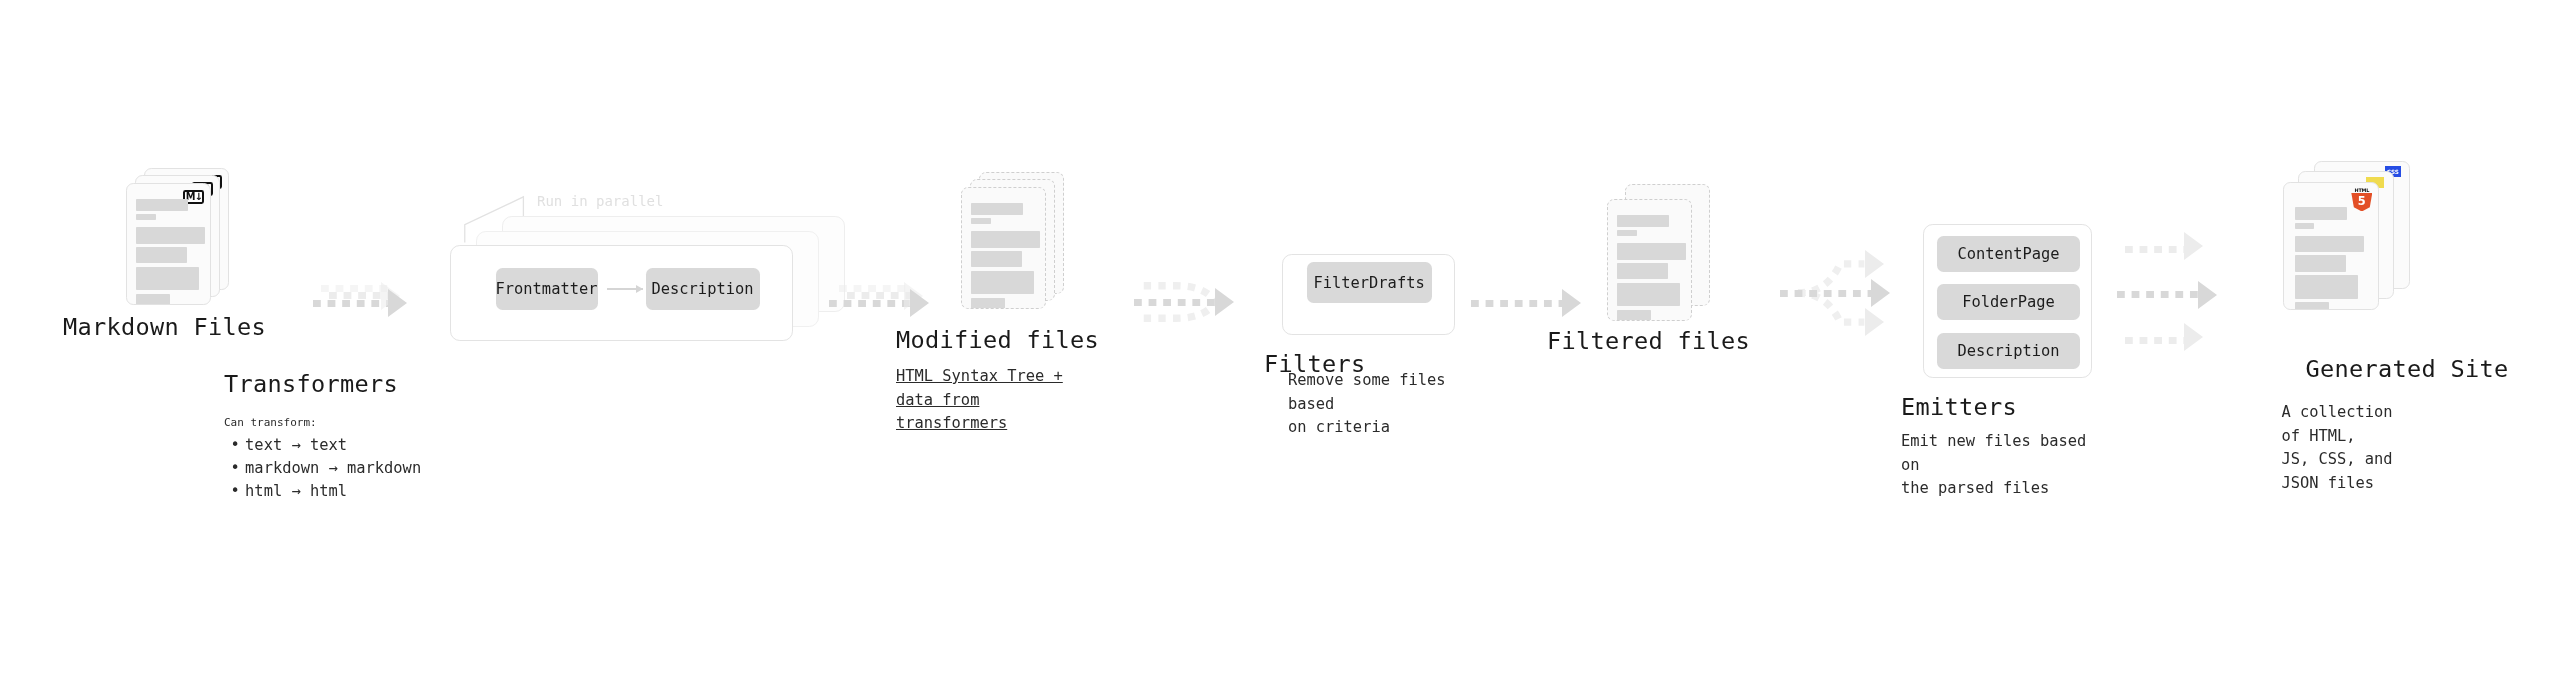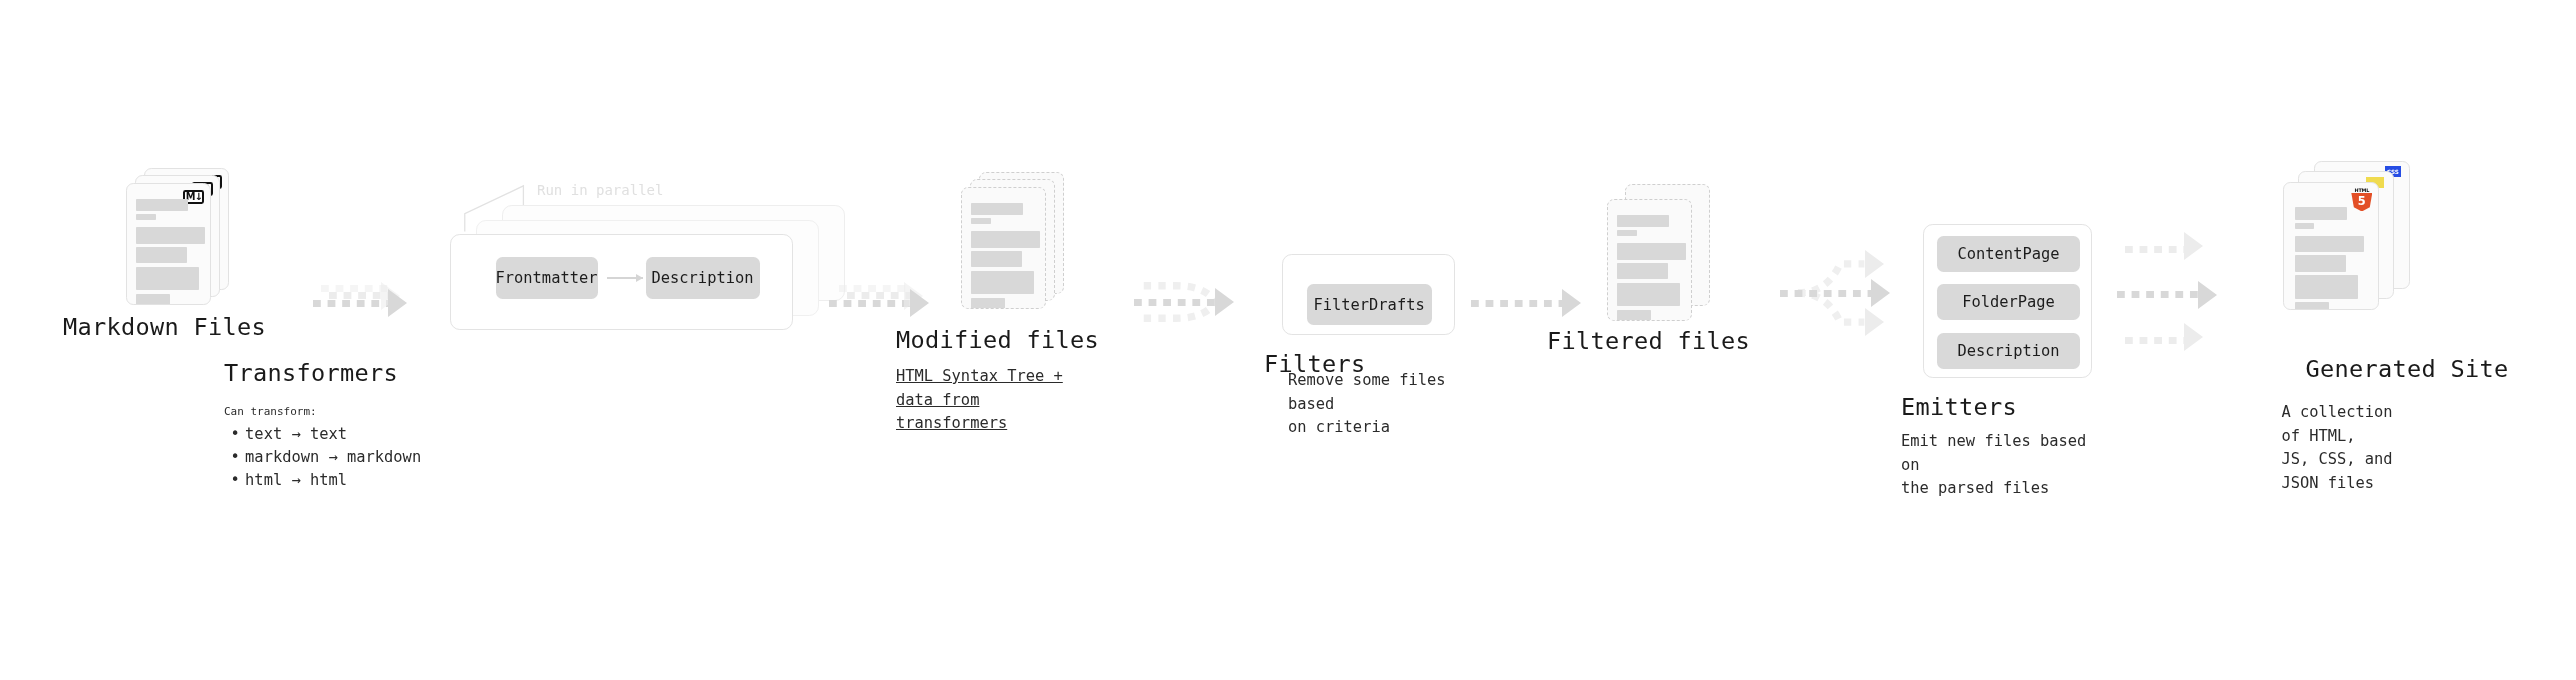--- a/index.html
+++ b/index.html
@@ -276,21 +276,21 @@
   </div>
 
   <div class="arrow c-strong" style="left:313px; top:289px; width:98px; height:28px;">
     <div class="dots c-faint" style="left:16.3px; top:3.3px; width:62px;"></div>
     <div class="dots c-faint" style="left:8.1px; top:-4.1px; width:70px; opacity:.55;"></div>
     <div class="dots" style="left:0px;  top:10.6px; width:78px;"></div>
     <div class="head c-faint" style="left:68px; top:-7.3px; opacity:.6;"></div>
     <div class="head" style="left:75px; top:0px;"></div>
   </div>
 
-  <div class="node" style="left:443px; top:184px; width:423px; height:163px;">
+  <div class="node" style="left:443px; top:195px; width:423px; height:163px;">
 
     <svg class="leader" width="98" height="57" style="left:19.5px; top:-3.3px;" viewBox="0 0 120 70">
       <path d="M2,62 L2,40 L74,6 L74,34" fill="none" stroke="#e2e2e2" stroke-width="1.6"></path>
     </svg>
     <div class="par-label" style="left:94px; top:-2.4px;">Run in parallel</div>
 
     <div class="stage-box" style="left:59px; top:21px; width:343px; height:96px; background:#fdfdfd; border-color:#eeeeee;">
       <div class="pill" style="position:absolute; left:45px; top:22px; width:102px; height:42px; background:#ececec; color:transparent;"></div>
       <div class="pill" style="position:absolute; left:195px; top:22px; width:114px; height:42px; background:#ececec; color:transparent;"></div>
       <div class="inner-arrow c-faint" style="left:156px; top:42px; width:36px;"></div>
@@ -350,21 +350,21 @@
     <svg width="130" height="52" style="position:absolute; left:0; top:0;" viewBox="0 0 160 64">
       <path d="M12,12 L52,12 Q88,12 100,32" fill="none" stroke="#efefef" stroke-width="9" stroke-dasharray="9 9" stroke-linecap="butt"></path>
       <path d="M12,52 L52,52 Q88,52 100,32" fill="none" stroke="#efefef" stroke-width="9" stroke-dasharray="9 9" stroke-linecap="butt"></path>
     </svg>
     <div class="dots" style="left:0px; top:23px; width:86px;"></div>
     <div class="head" style="left:81px; top:12.2px;"></div>
   </div>
 
   <div class="node" style="left:1282px; top:254px;">
     <div class="stage-box" style="left:0; top:0; width:173px; height:81px; position:relative;">
-      <div class="pill" style="position:absolute; left:23.6px; top:29px; width:125px; height:41px;">FilterDrafts</div>
+      <div class="pill" style="position:absolute; left:23.6px; top:7px; width:125px; height:41px;">FilterDrafts</div>
     </div>
     <div class="title" style="position:absolute; left:-18px; top:96px;">Filters</div>
     <div class="subtitle" style="position:absolute; left:-18px; top:115px;margin-left:24px;">Remove some files based
 on criteria</div>
   </div>
 
   <div class="arrow c-strong" style="left:1471px; top:289px; width:114px; height:28px;">
     <div class="dots" style="left:0px; top:10.6px; width:96px;"></div>
     <div class="head" style="left:91px; top:0px;"></div>
   </div>

